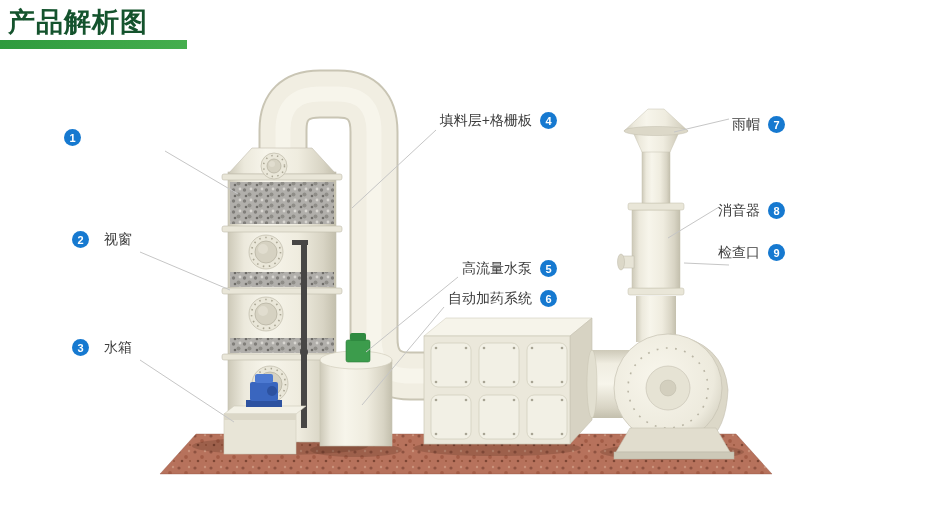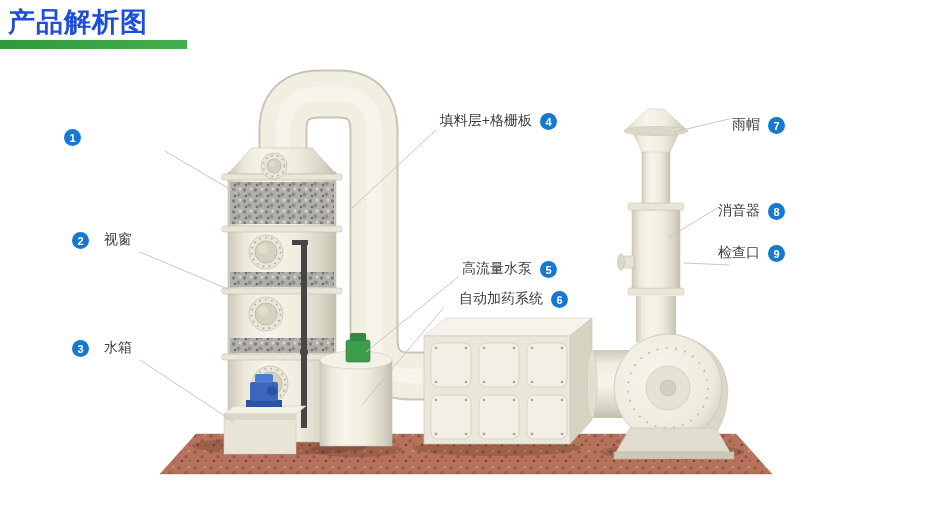--- a/index.html
+++ b/index.html
@@ -4,28 +4,28 @@
 <style>
   html,body{margin:0;padding:0;}
   body{
     width:931px;height:511px;position:relative;overflow:hidden;
     background:#ffffff;
     font-family:"Liberation Sans","DejaVu Sans",sans-serif;
   }
   #illustration{position:absolute;left:0;top:0;}
   .page-title{
     position:absolute;left:8px;top:4px;margin:0;
-    font-size:27px;font-weight:700;color:#1d4ed8;letter-spacing:1px;
+    font-size:27px;font-weight:700;color:#14532d;letter-spacing:1px;
   }
   .title-bar{
     position:absolute;left:0;top:40px;width:187px;height:9px;
     background:linear-gradient(90deg,#2e9a3d,#45ae4e);
   }
   .callout{
-    position:absolute;display:flex;align-items:flex-end;
+    position:absolute;display:flex;align-items:flex-start;
     color:#3c3c3c;font-size:14px;white-space:nowrap;
   }
   .badge{
     width:17px;height:17px;border-radius:50%;
     background:#1679d0;color:#fff;font-size:11px;font-weight:700;
     display:flex;align-items:center;justify-content:center;flex:0 0 17px;
   }
   .gap-s{gap:6px}.gap-m{gap:15px}.gap-r{gap:8px}
 </style>
 </head>
@@ -262,21 +262,21 @@
 </div>
 
 <div class="callout gap-r" style="right:374px;top:112px">
   <span>填料层+格栅板</span>
   <span class="badge">4</span>
 </div>
 <div class="callout gap-r" style="right:374px;top:260px">
   <span>高流量水泵</span>
   <span class="badge">5</span>
 </div>
-<div class="callout gap-r" style="right:363px;top:290px">
+<div class="callout gap-r" style="right:374px;top:290px">
   <span>自动加药系统</span>
   <span class="badge">6</span>
 </div>
 
 <div class="callout gap-r" style="right:146px;top:116px">
   <span>雨帽</span>
   <span class="badge">7</span>
 </div>
 <div class="callout gap-r" style="right:146px;top:202px">
   <span>消音器</span>

